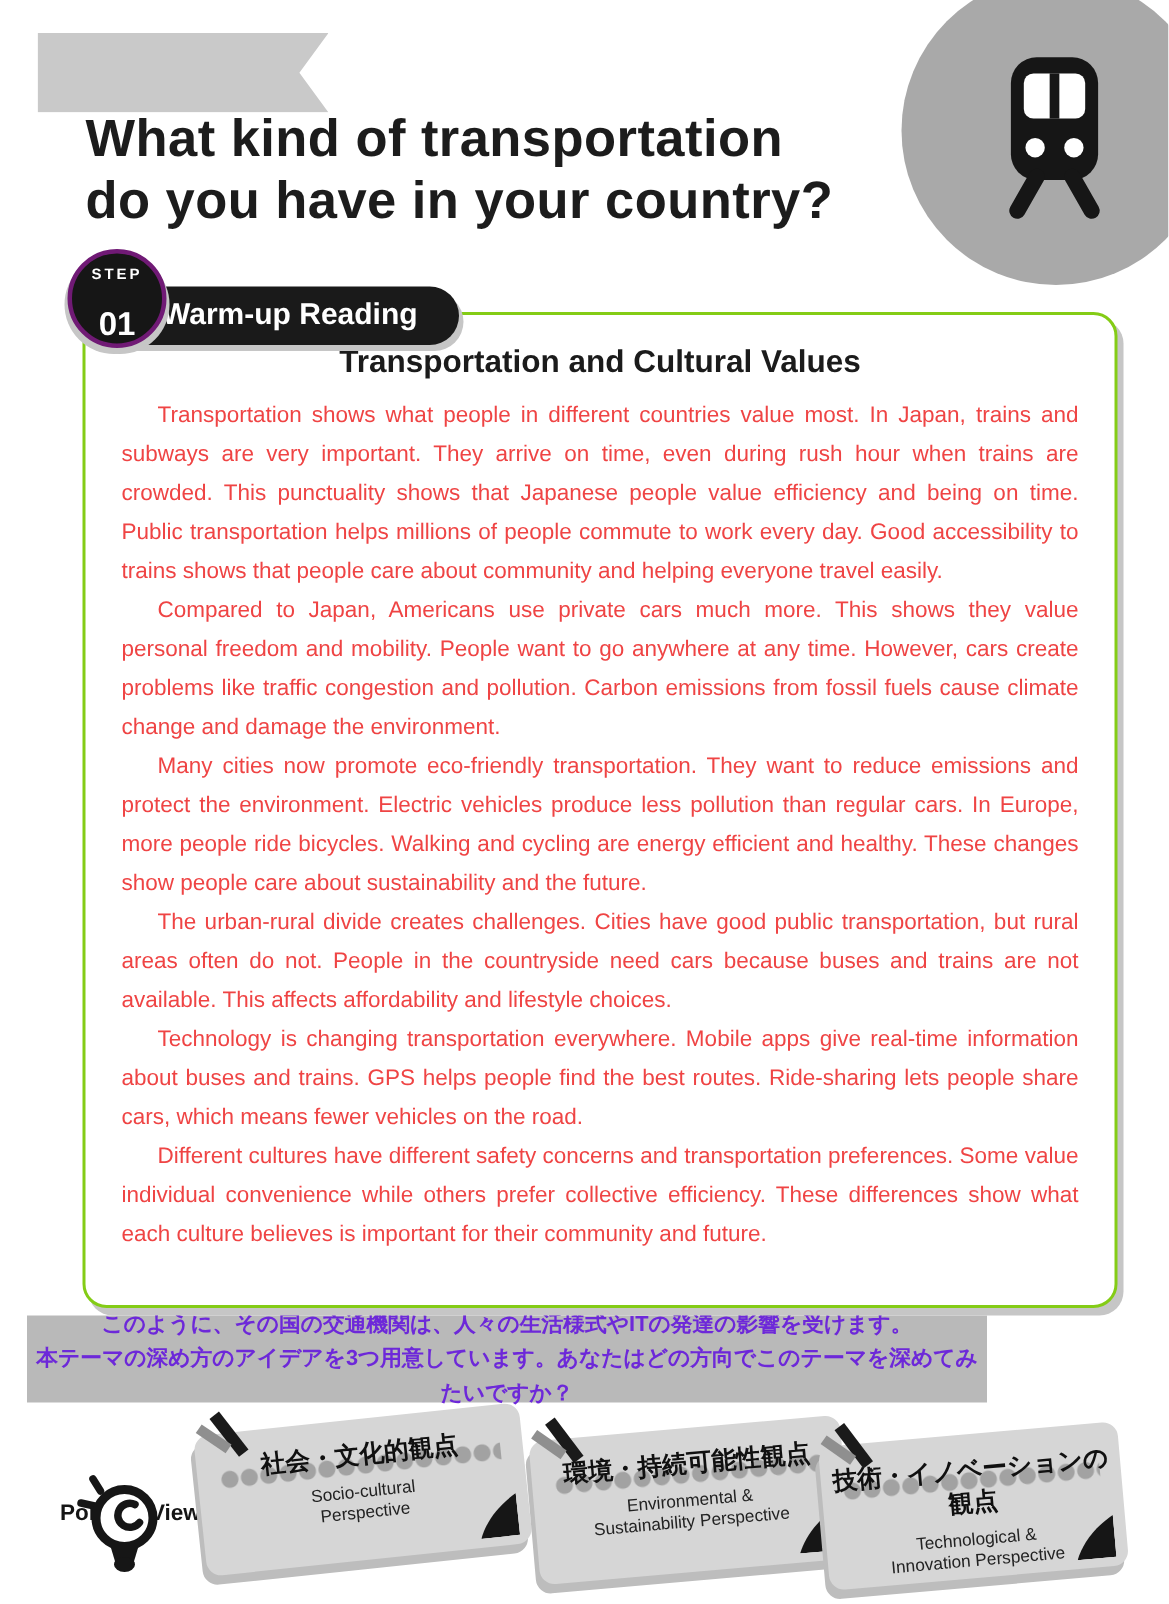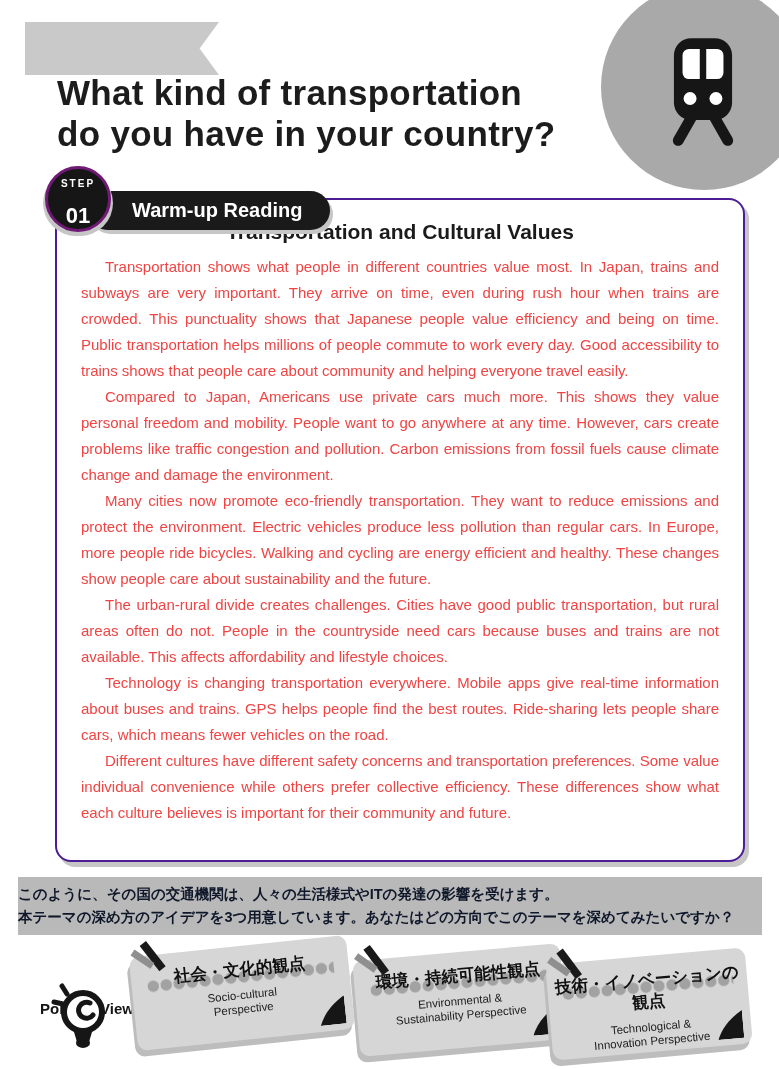--- a/index.html
+++ b/index.html
@@ -34,65 +34,65 @@
   }
   .gray-circle {
     position: absolute; left: 601px; top: -16px;
     width: 206px; height: 206px; border-radius: 50%;
     background: #a9a9a9;
   }
   .train-icon-wrap { position: absolute; left: 52px; top: 52px; }
 
   
   .step-pill {
-    position: absolute; left: 88px; top: 191px;
+    position: absolute; left: 64px; top: 191px;
     width: 242px; height: 39px;
     background: #1a1a1a; border-radius: 20px;
     box-shadow: 3px 4px 0 #c6c6c6;
     color: #fff; font-size: 20px; font-weight: bold;
     line-height: 39px; padding-left: 44px;
     z-index: 3;
   }
   .step-circle {
     position: absolute; left: 45px; top: 166px;
     width: 66px; height: 66px; border-radius: 50%;
     background: #161616; border: 3px solid #701a75;
     box-shadow: -2px 4px 0 #c6c6c6, 2px 4px 0 #c6c6c6;
     color: #fff; text-align: center; z-index: 4;
   }
   .step-circle .step-word { font-size: 10px; font-weight: bold; letter-spacing: 2px; margin-top: 9px; }
   .step-circle .step-num { font-size: 22px; font-weight: bold; line-height: 30px; margin-top: 12px; }
 
   
   .reading-box {
-    position: absolute; left: 55px; top: 198px;
+    position: absolute; left: 55px; top: 208px;
     width: 690px; height: 664px;
     background: #fff;
-    border: 2px solid #4c1d95; border-radius: 16px;
+    border: 2px solid #84cc16; border-radius: 16px;
     box-shadow: 4px 5px 0 #c6c6c6;
     z-index: 2;
   }
   .reading-title {
     text-align: center; margin-top: 20px;
     font-size: 21px; font-weight: bold; color: #1b1b1b;
   }
   .reading-body {
     padding: 10px 24px 0 24px;
     font-size: 15px; line-height: 26px;
     text-align: justify; color: #ef4444;
   }
   .reading-body p { text-indent: 24px; }
 
   
   .jp-banner {
     position: absolute; left: 18px; top: 877px;
-    width: 744px; height: 58px;
+    width: 640px; height: 58px;
     background: #b9b9b9;
     display: flex; flex-direction: column; justify-content: center;
-    text-align: left; color: #0f172a;
+    text-align: center; color: #6d28d9;
     font-size: 14.5px; font-weight: bold; line-height: 23px;
   }
 
   
   .pov-label {
     position: absolute; left: 40px; top: 1000px;
     font-size: 15px; font-weight: bold; color: #151515;
   }
   .bulb-icon-wrap { position: absolute; left: 46px; top: 972px; }
 

